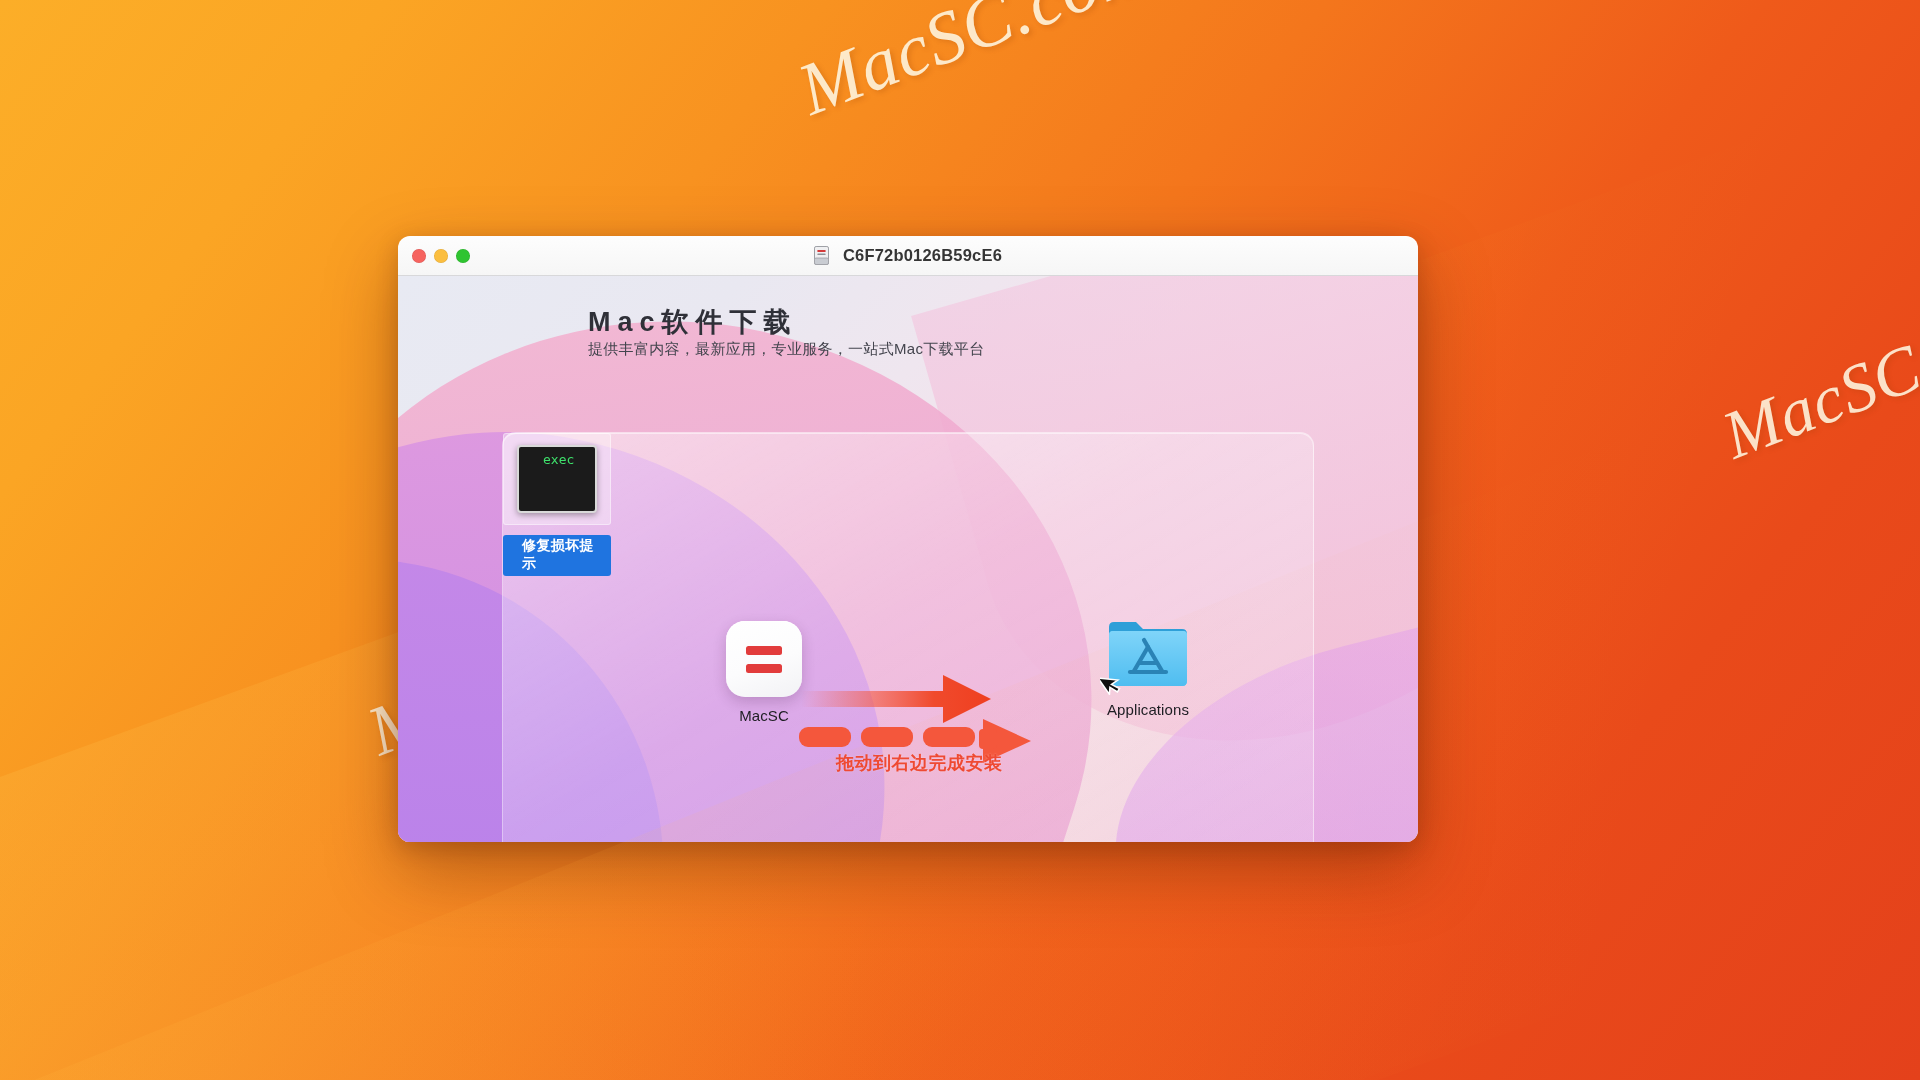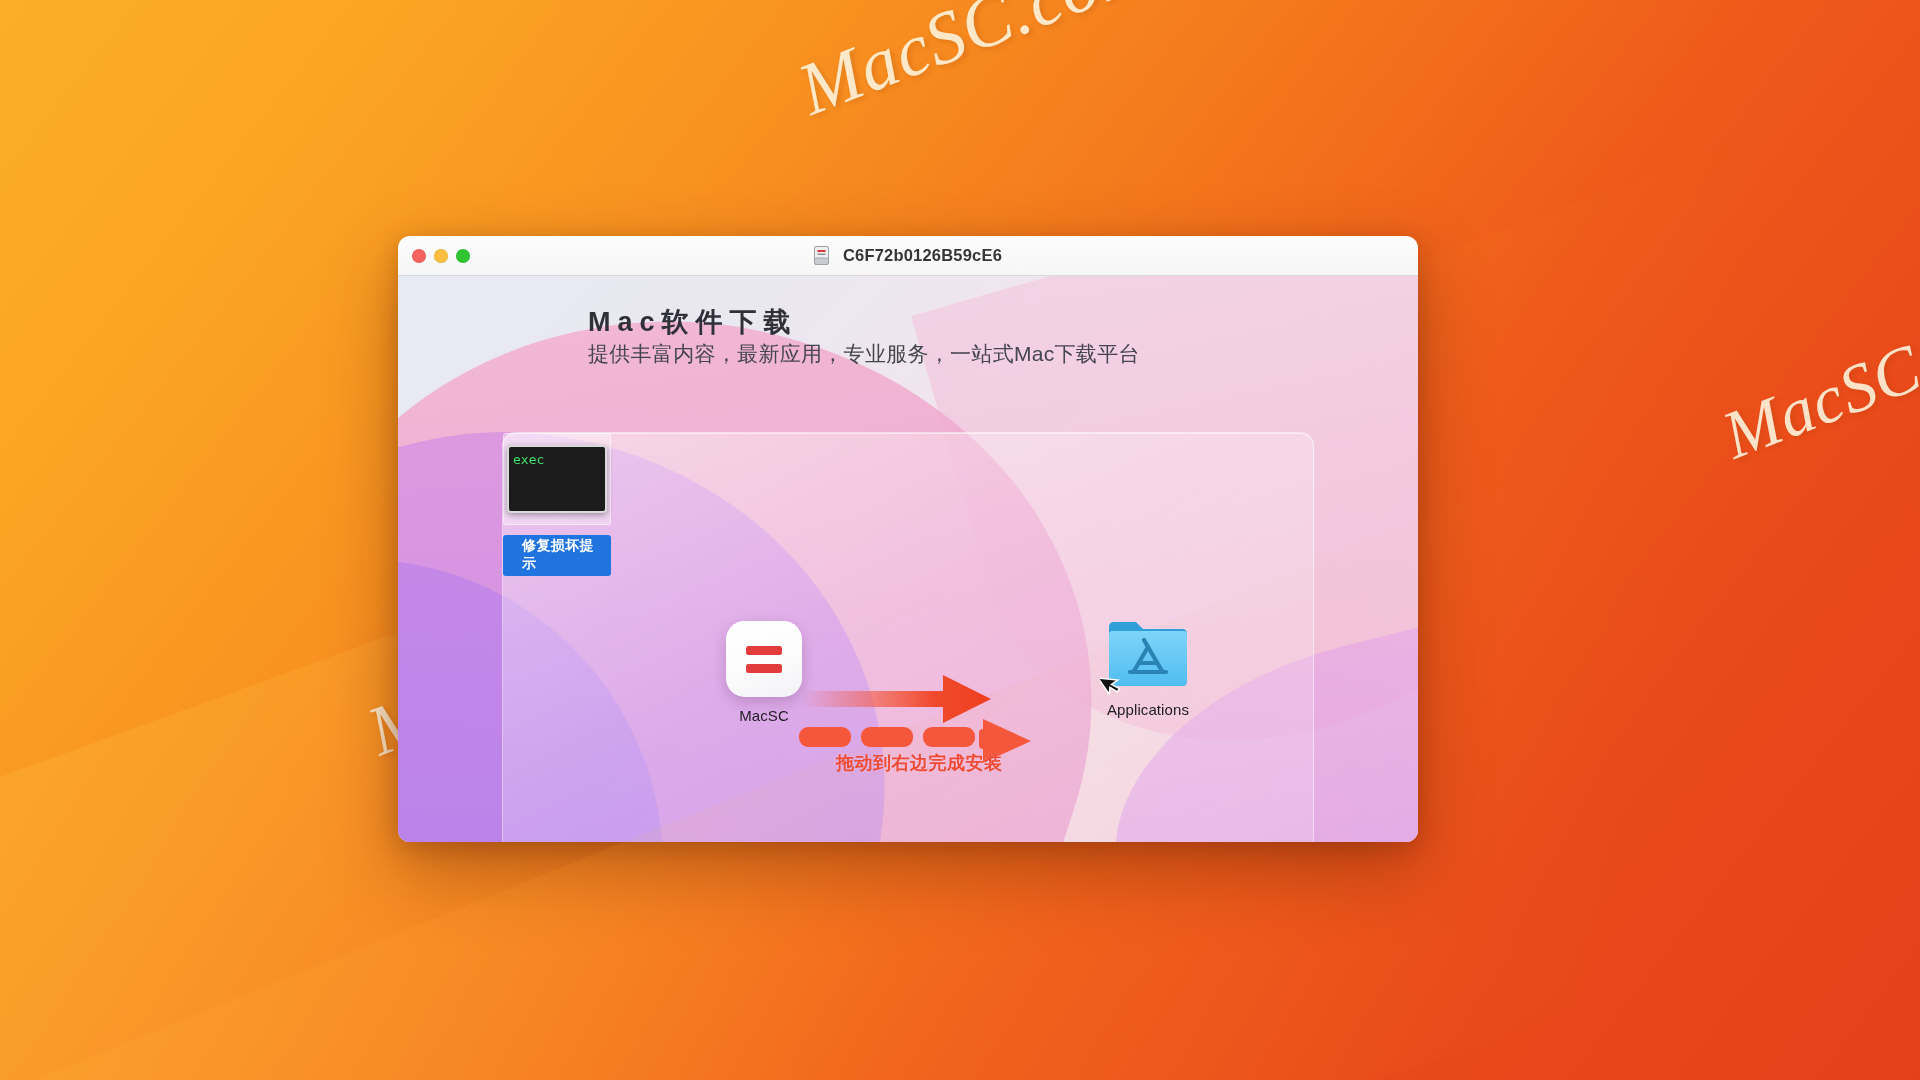--- a/index.html
+++ b/index.html
@@ -173,21 +173,21 @@
   }
   #brand-title {
     font-size: 27px;
     font-weight: bold;
     color: #2f3038;
     letter-spacing: 7px;
     white-space: nowrap;
   }
   #tagline {
     margin-left: 148px;
-    font-size: 21px;
+    font-size: 15px;
     color: #44454e;
     letter-spacing: .3px;
     white-space: nowrap;
   }
 
   
   #install-panel {
     position: absolute;
     z-index: 3;
     left: 104px;
@@ -241,26 +241,26 @@
 
   #exec-item { left: 378px; top: 322px; width: 108px; }
   #exec-icon-box {
     width: 108px; height: 92px;
     background: rgba(255,255,255,.34);
     border: 1px solid rgba(255,255,255,.42);
     border-radius: 3px;
     display: flex; align-items: center; justify-content: center;
   }
   #exec-screen {
-    width: 100px; height: 68px;
+    width: 80px; height: 68px;
     background: #1b1b1b;
     border: 2px solid #d9d9d9;
     border-radius: 4px;
     box-shadow: 0 2px 6px rgba(0,0,0,.35);
-    padding: 6px 0 0 4px;
+    padding: 6px 0 0 24px;
   }
   #exec-text {
     font-family: "DejaVu Sans Mono", "Liberation Mono", monospace;
     font-size: 13px;
     color: #3ee06b;
     line-height: 1;
   }
   #exec-label {
     display: inline-block;
     margin-top: 10px;

